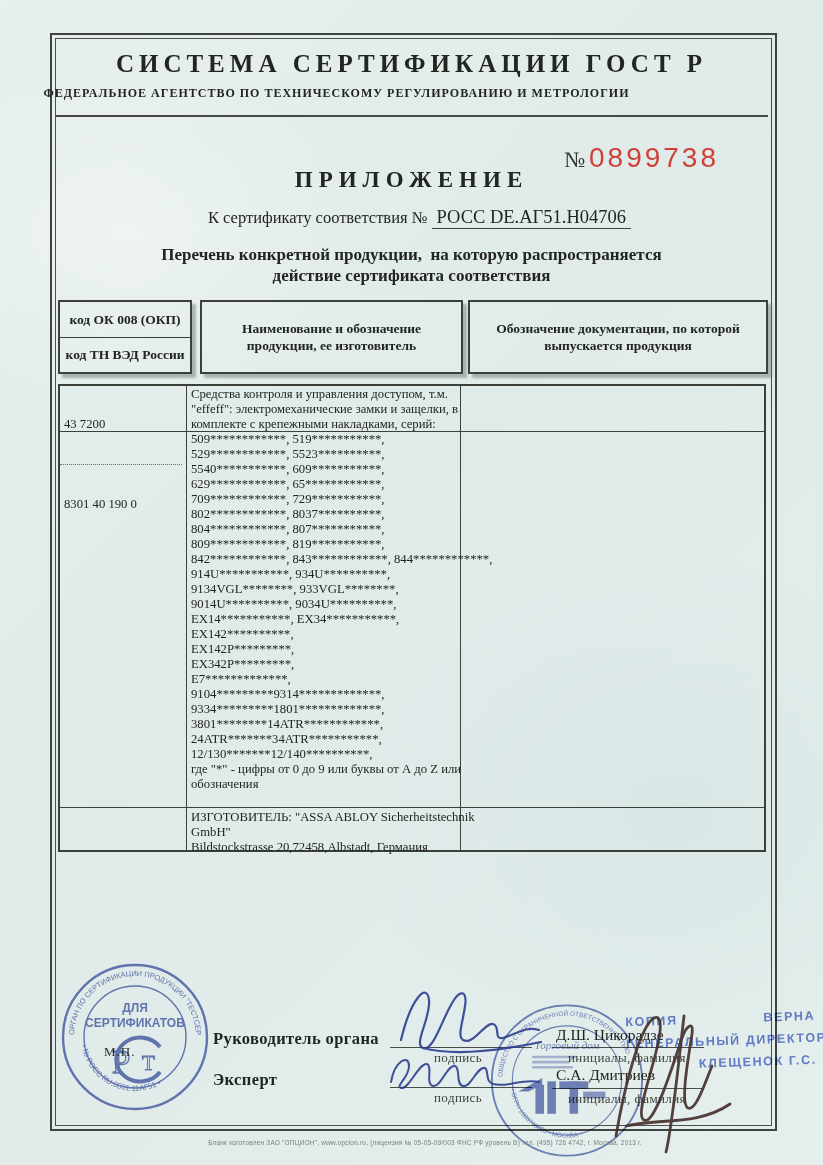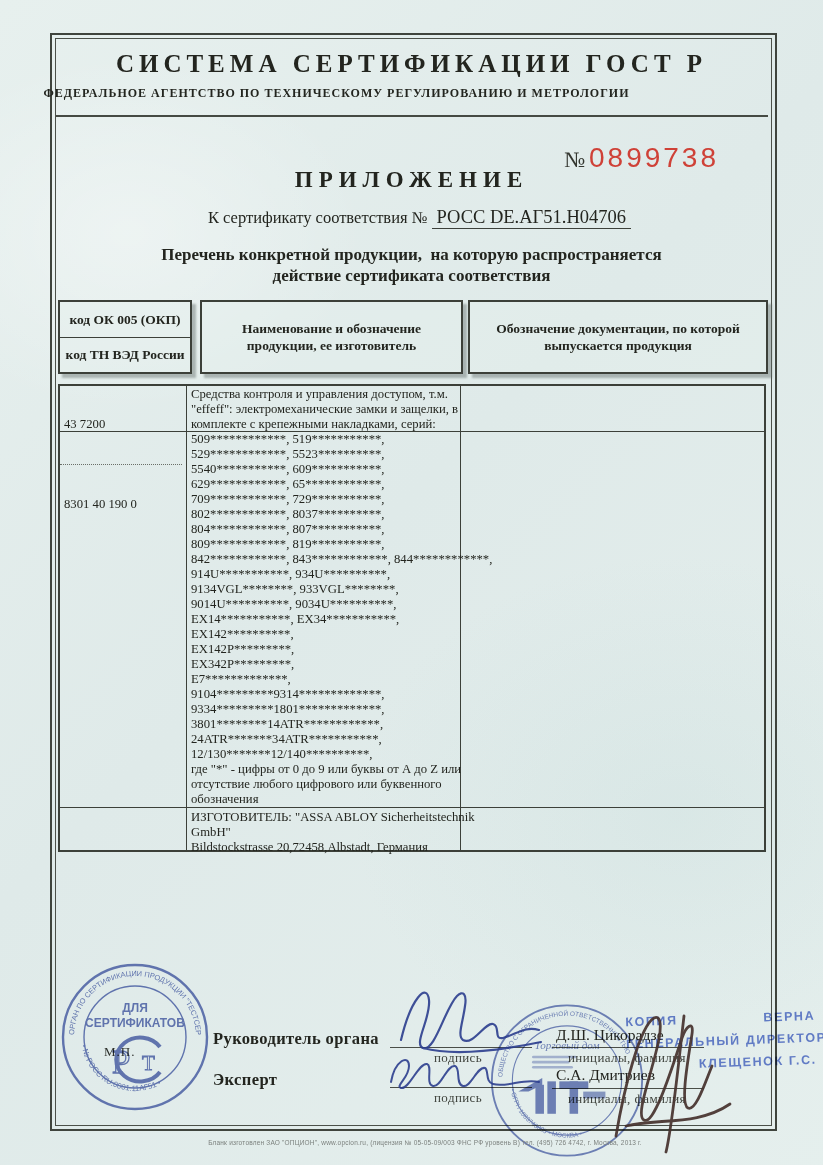--- a/index.html
+++ b/index.html
@@ -118,41 +118,41 @@
   <div class="doc-title">ПРИЛОЖЕНИЕ</div>
 
   <div class="cert-line"><span>К сертификату соответствия № </span><span class="cert-no">РОСС DE.АГ51.Н04706</span></div>
 
   <div class="subtitle">
     <div>Перечень конкретной продукции,  на которую распространяется</div>
     <div>действие сертификата соответствия</div>
   </div>
 
   <div class="th-box th-1">
-    <div class="sub">код ОК 005 (ОКП)</div>
+    <div class="sub">код ОК 008 (ОКП)</div>
     <div class="sub">код ТН ВЭД России</div>
   </div>
   <div class="th-box th-2">Наименование и обозначение продукции, ее изготовитель</div>
   <div class="th-box th-3">Обозначение документации, по которой выпускается продукция</div>
 
   <div class="tbody">
     <div class="vline v1"></div>
     <div class="vline v2"></div>
     <div class="hline r1"></div>
     <div class="hline r2"></div>
 
     <div class="codes">
       <div>43 7200</div>
       <div class="codes-divider"></div>
       <div>8301 40 190 0</div>
     </div>
 
     <div class="cell-col2 intro"><div>Средства контроля и управления доступом, т.м.</div><div>"effeff": электромеханические замки и защелки, в</div><div>комплекте с крепежными накладками, серий:</div></div>
     <div class="cell-col2 serials"><div>509************, 519***********,</div><div>529************, 5523**********,</div><div>5540***********, 609***********,</div><div>629************, 65************,</div><div>709************, 729***********,</div><div>802************, 8037**********,</div><div>804************, 807***********,</div><div>809************, 819***********,</div><div>842************, 843************, 844************,</div><div>914U***********, 934U**********,</div><div>9134VGL********, 933VGL********,</div><div>9014U**********, 9034U**********,</div><div>EX14***********, EX34***********,</div><div>EX142**********,</div><div>EX142P*********,</div><div>EX342P*********,</div><div>E7*************,</div><div>9104*********9314*************,</div><div>9334*********1801*************,</div><div>3801********14ATR************,</div><div>24ATR*******34ATR***********,</div><div>12/130*******12/140**********,</div></div>
-    <div class="cell-col2 note"><div>где "*" - цифры от 0 до 9 или буквы от А до Z или</div><div>отсутствие любого цифрового или буквенного</div><div>обозначения</div></div>
+    <div class="cell-col2 note"><div>где "*" - цифры от 0 до 9 или буквы от А до Z или</div><div>обозначения</div></div>
     <div class="cell-col2 manufacturer"><div>ИЗГОТОВИТЕЛЬ: "ASSA ABLOY Sicherheitstechnik</div><div>GmbH"</div><div>Bildstockstrasse 20,72458,Albstadt, Германия</div></div>
   </div>
 
   <div class="mp">М.П.</div>
   <div class="sig-label lbl-head">Руководитель органа</div>
   <div class="sig-label lbl-expert">Эксперт</div>
 
   <div class="sig-line pl1"></div>
   <div class="line-caption pc1">подпись</div>
   <div class="sig-line pl2"></div>

